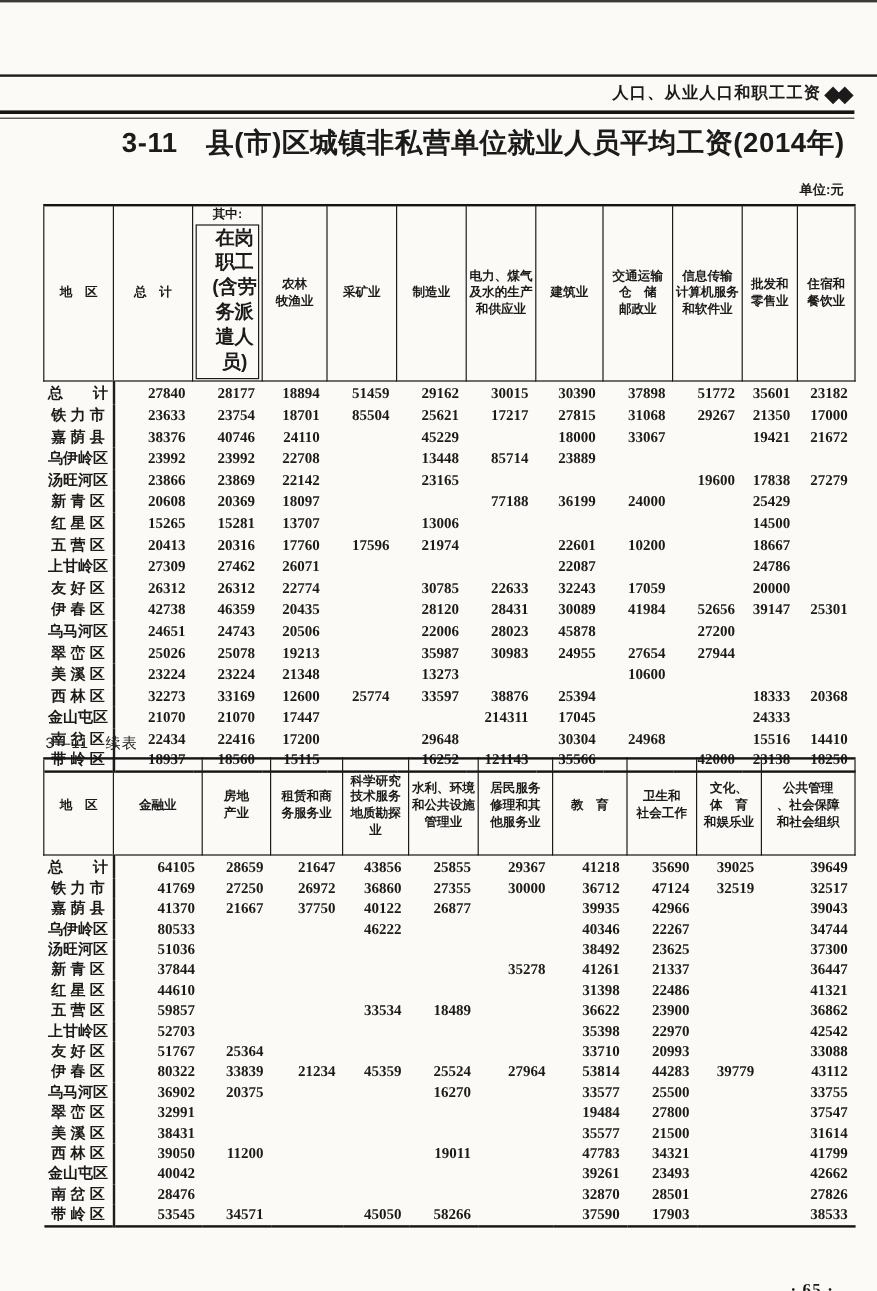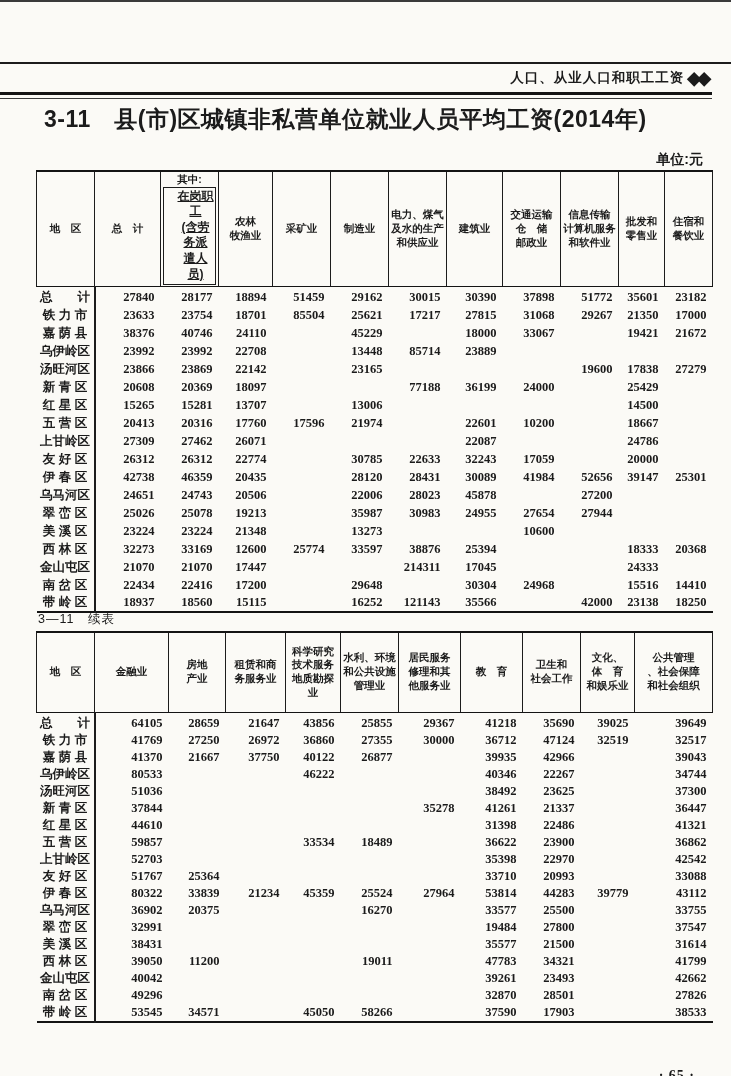--- a/index.html
+++ b/index.html
@@ -7,40 +7,40 @@
   .page { position:relative; width:731px; height:1076px; background:#fbfaf6; overflow:hidden;
           font-family:"Liberation Sans", sans-serif; color:#1b1b1b; margin:0 auto; }
   .topline  { position:absolute; top:0; left:0; width:100%; height:2px; background:#3a3a3a; }
   .headline { position:absolute; top:62px; left:0; width:100%; height:2px; background:#1c1c1c; }
   .running  { position:absolute; top:69px; right:20px; display:flex; align-items:center; gap:3px;
               font-size:13.5px; font-weight:bold; letter-spacing:1px; }
   .diamonds { font-size:18px; letter-spacing:-4px; line-height:1; padding-right:4px; }
   .rule-thick { position:absolute; top:92px; left:0; width:712px; height:3px; background:#141414; }
   .rule-thin  { position:absolute; top:98px; left:0; width:712px; height:1px; background:#3a3a3a; }
   .title { position:absolute; top:104px; left:44px; width:660px; font-size:23px; font-weight:bold;
-           letter-spacing:0.5px; white-space:nowrap; }
-  .unit  { position:absolute; top:151px; right:28px; font-size:14px; font-weight:bold; }
+           letter-spacing:0.5px; white-space:nowrap;text-align:right; }
+  .unit  { position:absolute; top:151px; right:28px; font-size:11px; font-weight:bold; }
   .tbl { position:absolute; left:36px; width:676px; border-collapse:collapse; table-layout:fixed;
          border-top:2.5px solid #141414; border-bottom:2.5px solid #141414; }
   .tbl1 { top:170px; }
   .tbl2 { top:631px; }
   .tbl thead th { border:1px solid #1c1c1c; border-top:none; border-bottom:1.5px solid #141414;
                   font-size:10.5px; font-weight:bold; text-align:center; vertical-align:middle;
                   white-space:pre-line; line-height:1.32; padding:2px 1px; }
   .tbl1 thead th { height:70px; }
   .tbl2 thead th { height:80px; }
   .tbl td { height:18px; vertical-align:middle; font-size:12px; padding:0 6px 0 0; overflow:hidden; }
   .tbl2 td { height:17px; }
   .tbl td.num { text-align:right; font-family:"Liberation Serif", serif; font-weight:bold; font-size:12.5px; }
   .tbl td.region { text-align:center; font-weight:bold; font-size:12.5px; padding:0 2px;
                    border-right:2px solid #1c1c1c; white-space:nowrap; }
   .tbl tbody tr:first-child td { padding-top:2px; }
   .subhead-top { font-size:10.5px; font-weight:bold; line-height:1.2; }
-  .subhead-box { border:1.5px solid #1c1c1c; font-size:12px; font-weight:bold; white-space:pre-line;
-                 line-height:1.3; margin:1px 1px 0 1px; padding:1px 0 2px 12px;text-decoration:underline; }
+  .subhead-box { border:1.5px solid #1c1c1c; font-size:16px; font-weight:bold; white-space:pre-line;
+                 line-height:1.3; margin:1px 1px 0 1px; padding:1px 0 2px 12px; }
   .cont-label { position:absolute; top:611px; left:38px; font-size:12.5px; font-weight:normal; letter-spacing:1px; }
   .pagenum { position:absolute; top:1068px; right:36px; font-size:14px; font-weight:bold;
              font-family:"Liberation Serif", serif; letter-spacing:1px; }
 </style>
 </head>
 <body>
 
 <div class="page">
   <div class="topline"></div>
   <div class="headline"></div>
@@ -602,21 +602,21 @@
           <td class="num"></td>
           <td class="num"></td>
           <td class="num"></td>
           <td class="num">39261</td>
           <td class="num">23493</td>
           <td class="num"></td>
           <td class="num">42662</td>
         </tr>
         <tr>
           <td class="region">南 岔 区</td>
-          <td class="num">49296</td>
+          <td class="num">28476</td>
           <td class="num"></td>
           <td class="num"></td>
           <td class="num"></td>
           <td class="num"></td>
           <td class="num"></td>
           <td class="num">32870</td>
           <td class="num">28501</td>
           <td class="num"></td>
           <td class="num">27826</td>
         </tr>

